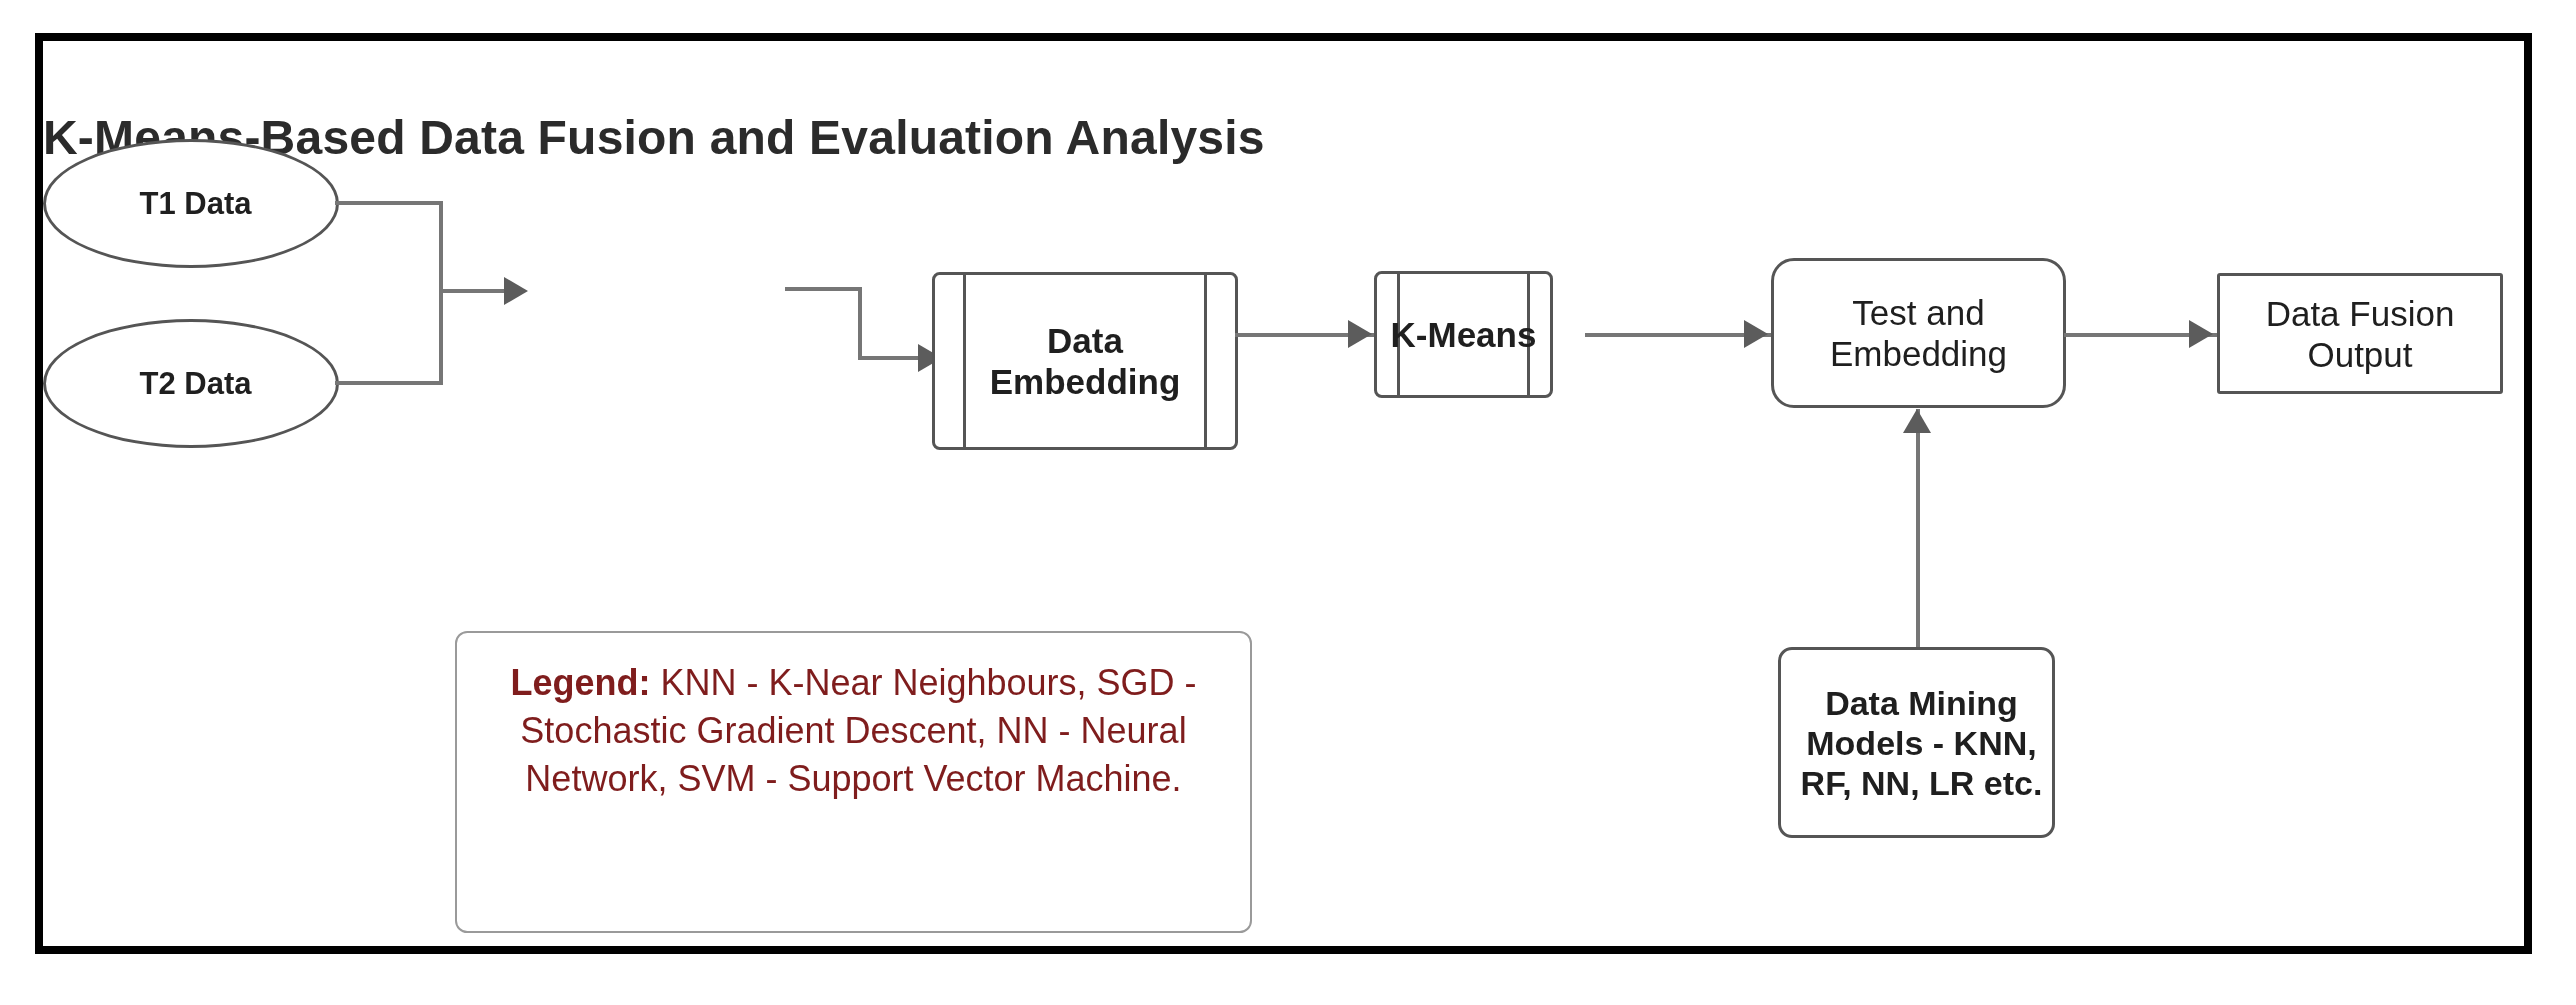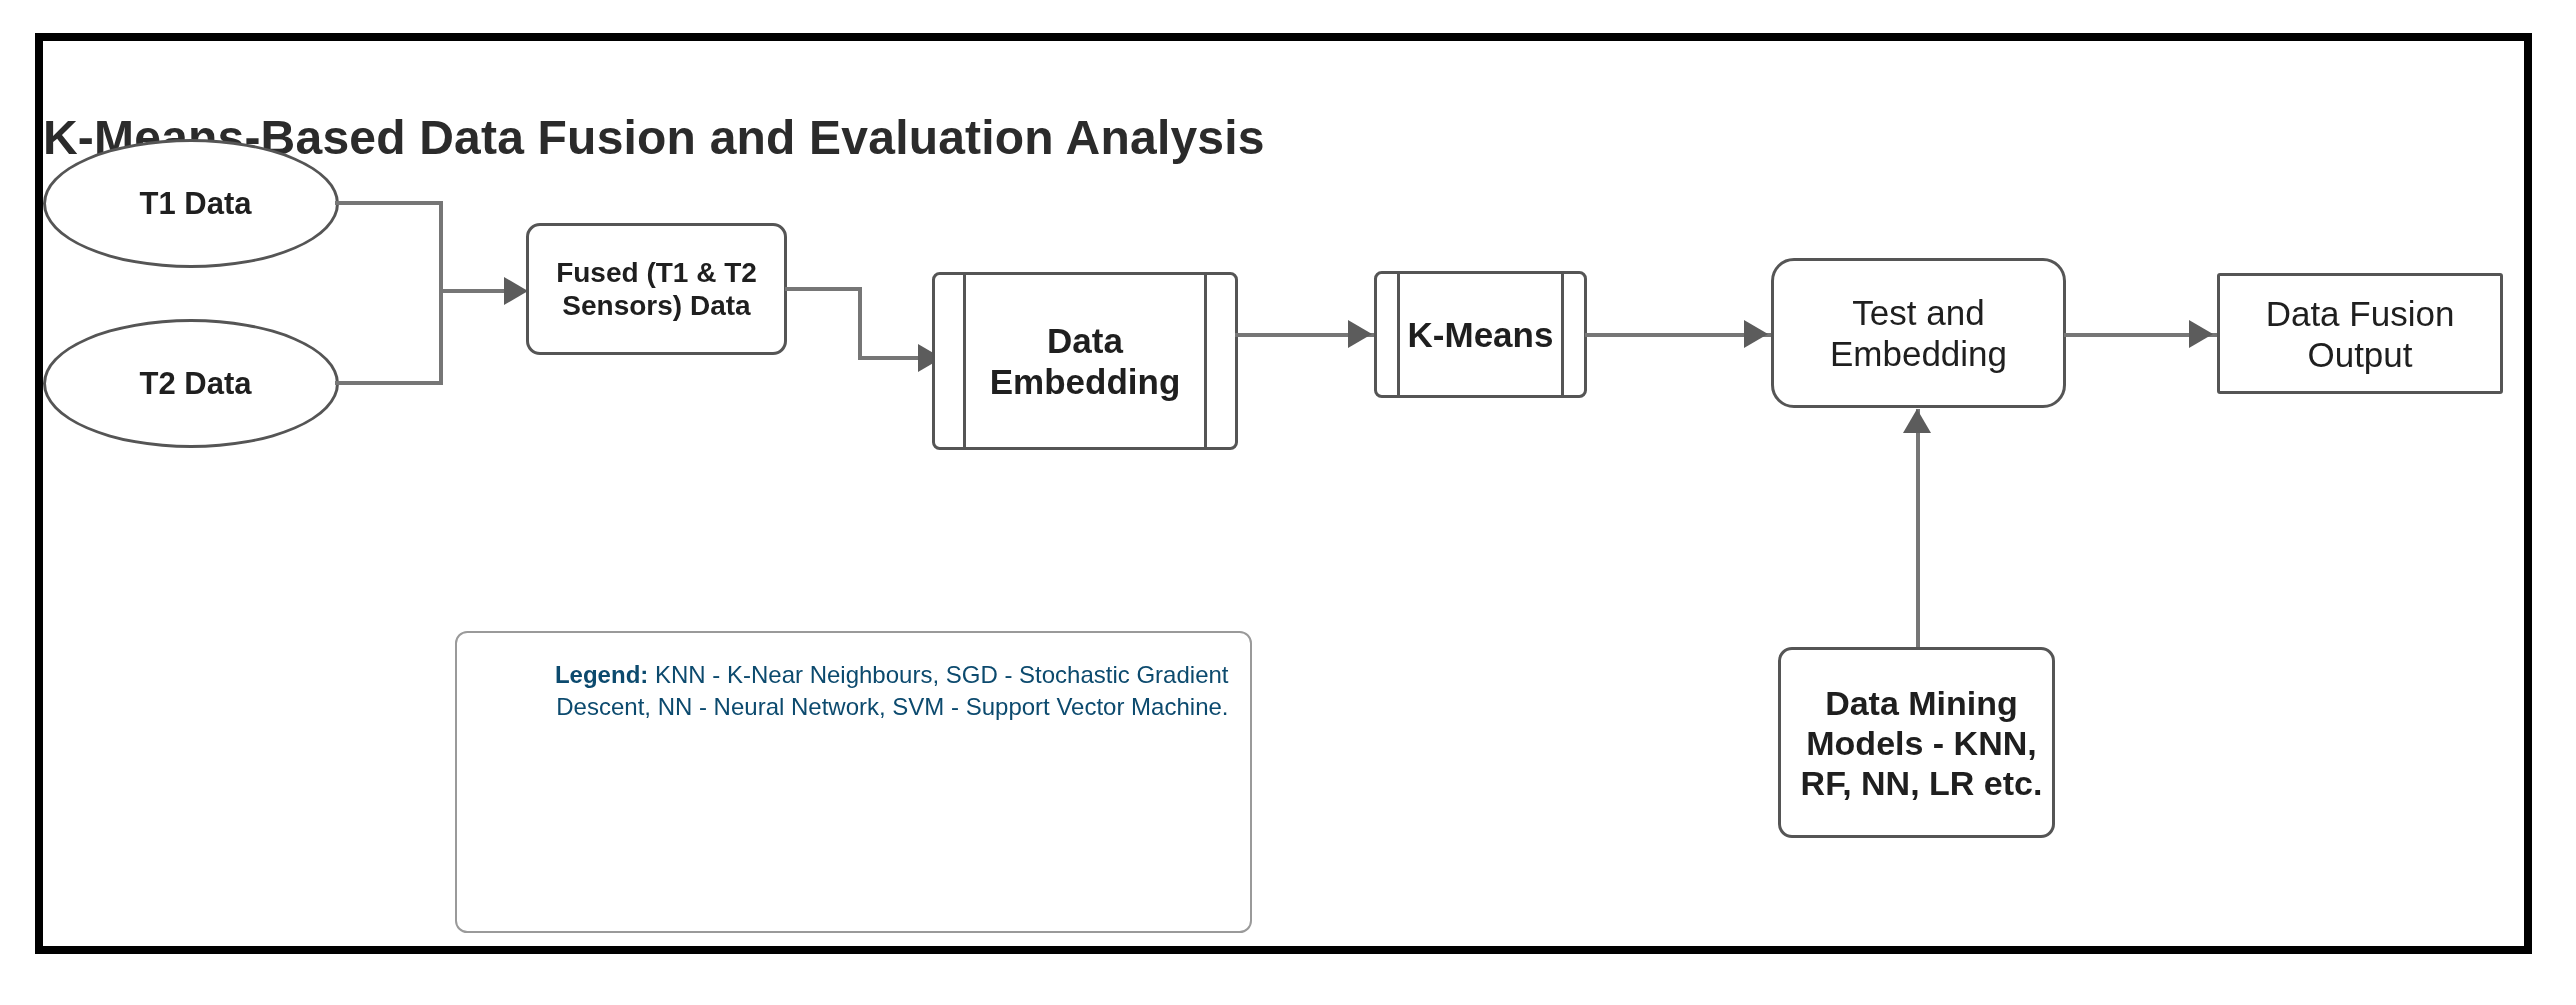--- a/index.html
+++ b/index.html
@@ -108,24 +108,24 @@
     border: 2.3px solid #9a9a9a;
     border-radius: 12.3px;
     background: #ffffff;
     box-sizing: border-box;
   }
   #legend-text {
     position: absolute;
     left: 21.5px;
     right: 21.5px;
     top: 26px;
-    text-align: right;
-    font-size: 24px;
+    text-align: center;
+    font-size: 36px;
     line-height: 1.34;
-    color: #0c4a6e;
+    color: #7f1d1d;
   }
   #legend-label { font-weight: bold; }
 
   
   .conn {
     position: absolute;
     background: #767676;
   }
   .conn.h { height: 3.8px; }
   .conn.v { width: 3.8px; }
@@ -164,45 +164,39 @@
 
     <div class="conn h" style="left:292px; top:160px; width:107px;"></div>
 
     <div class="conn h" style="left:292px; top:340px; width:107px;"></div>
 
     <div class="conn v" style="left:396px; top:160px; height:184px;"></div>
 
     <div class="conn h" style="left:396px; top:248px; width:84px;"></div>
     <div class="arrow right" style="left:461px; top:236px;"></div>
 
-    <div class="rrect" style="left:483px; top:182px; width:261px; height:132px;">
-      <div class="node-text" style="font-size:28px; font-weight:bold;">
-        <span>Fused  (T1 &amp; T2</span><br>
-        <span>Sensors) Data</span>
-      </div>
-    </div>
 
     <div class="conn h" style="left:742px; top:246px; width:77px;"></div>
     <div class="conn v" style="left:815px; top:246px; height:71px;"></div>
     <div class="conn h" style="left:815px; top:315px; width:84px;"></div>
     <div class="arrow right" style="left:875px; top:303px;"></div>
 
     <div class="predef" style="left:889px; top:203px; width:306px; height:178px;margin-top:28px;">
       <div class="bar left"></div>
       <div class="bar right"></div>
       <div class="node-text" style="font-size:35px; font-weight:bold;">
         <span>Data</span><br>
         <span>Embedding</span>
       </div>
     </div>
 
     <div class="conn h" style="left:1192px; top:292px; width:140px;"></div>
     <div class="arrow right" style="left:1305px; top:279px;"></div>
 
-    <div class="predef" style="left:1331px; top:230px; width:213px; height:127px;">
+    <div class="predef" style="left:1331px; top:230px; width:179px; height:127px;">
       <div class="bar left" style="left:20px;"></div>
       <div class="bar right" style="right:20px;"></div>
       <div class="node-text" style="font-size:35px; font-weight:bold;">K-Means</div>
     </div>
 
     <div class="conn h" style="left:1542px; top:292px; width:192px;"></div>
     <div class="arrow right" style="left:1701px; top:279px;"></div>
 
     <div class="rrect" style="left:1728px; top:217px; width:295px; height:150px; border-radius:23px;">
       <div class="node-text" style="font-size:35px;">

